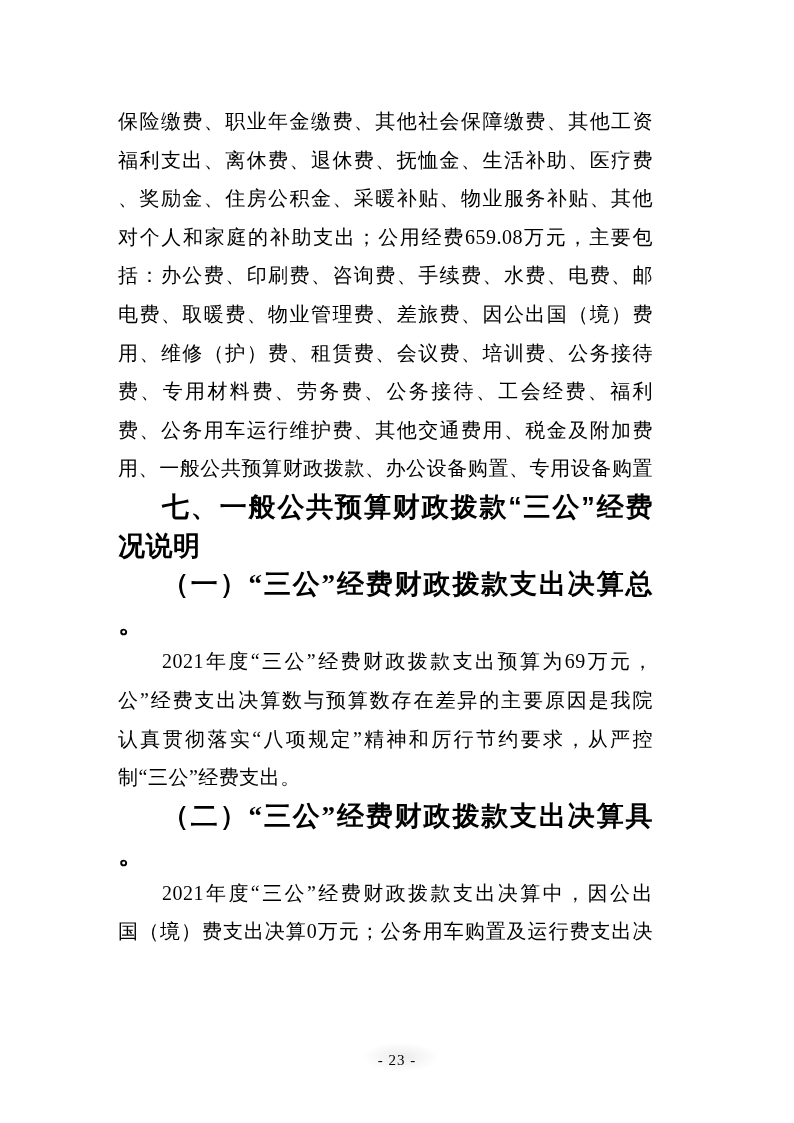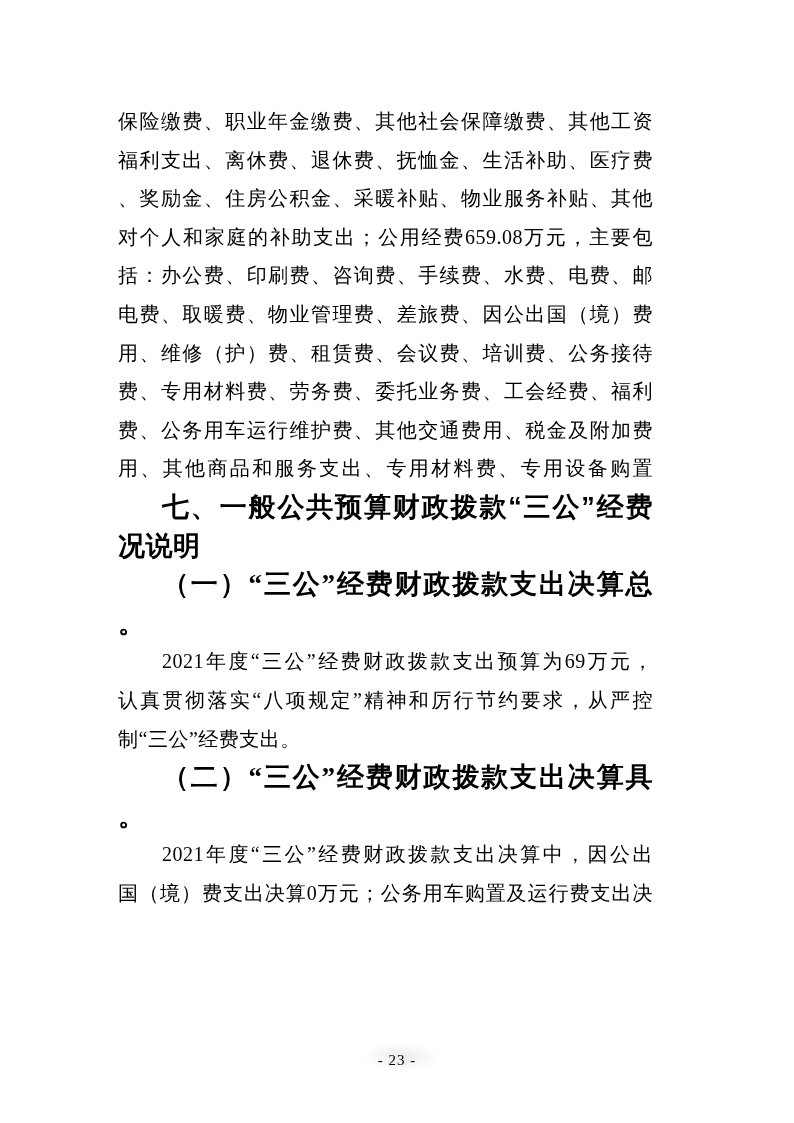--- a/index.html
+++ b/index.html
@@ -85,28 +85,29 @@
 <div class="page">
 
   <div class="text-block">
     <div class="line body-text justify">保险缴费、职业年金缴费、其他社会保障缴费、其他工资</div>
     <div class="line body-text justify">福利支出、离休费、退休费、抚恤金、生活补助、医疗费</div>
     <div class="line body-text justify">、奖励金、住房公积金、采暖补贴、物业服务补贴、其他</div>
     <div class="line body-text justify">对个人和家庭的补助支出；公用经费659.08万元，主要包</div>
     <div class="line body-text justify">括：办公费、印刷费、咨询费、手续费、水费、电费、邮</div>
     <div class="line body-text justify">电费、取暖费、物业管理费、差旅费、因公出国（境）费</div>
     <div class="line body-text justify">用、维修（护）费、租赁费、会议费、培训费、公务接待</div>
-    <div class="line body-text justify">费、专用材料费、劳务费、委托业务费、工会经费、福利</div>
+    <div class="line body-text justify">费、专用材料费、劳务费、公务接待、工会经费、福利</div>
     <div class="line body-text justify">费、公务用车运行维护费、其他交通费用、税金及附加费</div>
-    <div class="line body-text justify">用、其他商品和服务支出、专用材料费、专用设备购置</div>
+    <div class="line body-text justify">用、一般公共预算财政拨款、办公设备购置、专用设备购置</div>
     <div class="line heading1 justify indent">七、一般公共预算财政拨款“三公”经费支出决算情</div>
     <div class="line heading1">况说明</div>
     <div class="line heading2 justify indent">（一）“三公”经费财政拨款支出决算总体情况说明</div>
     <div class="line heading2">。</div>
     <div class="line body-text justify indent">2021年度“三公”经费财政拨款支出预算为69万元，</div>
+    <div class="line body-text justify">公”经费支出决算数与预算数存在差异的主要原因是我院</div>
     <div class="line body-text justify">认真贯彻落实“八项规定”精神和厉行节约要求，从严控</div>
     <div class="line body-text">制“三公”经费支出。</div>
     <div class="line heading2 justify indent">（二）“三公”经费财政拨款支出决算具体情况说明</div>
     <div class="line heading2">。</div>
     <div class="line body-text justify indent">2021年度“三公”经费财政拨款支出决算中，因公出</div>
     <div class="line body-text justify">国（境）费支出决算0万元；公务用车购置及运行费支出决</div>
   </div>
 
   <div class="footer-smudge"></div>
 

